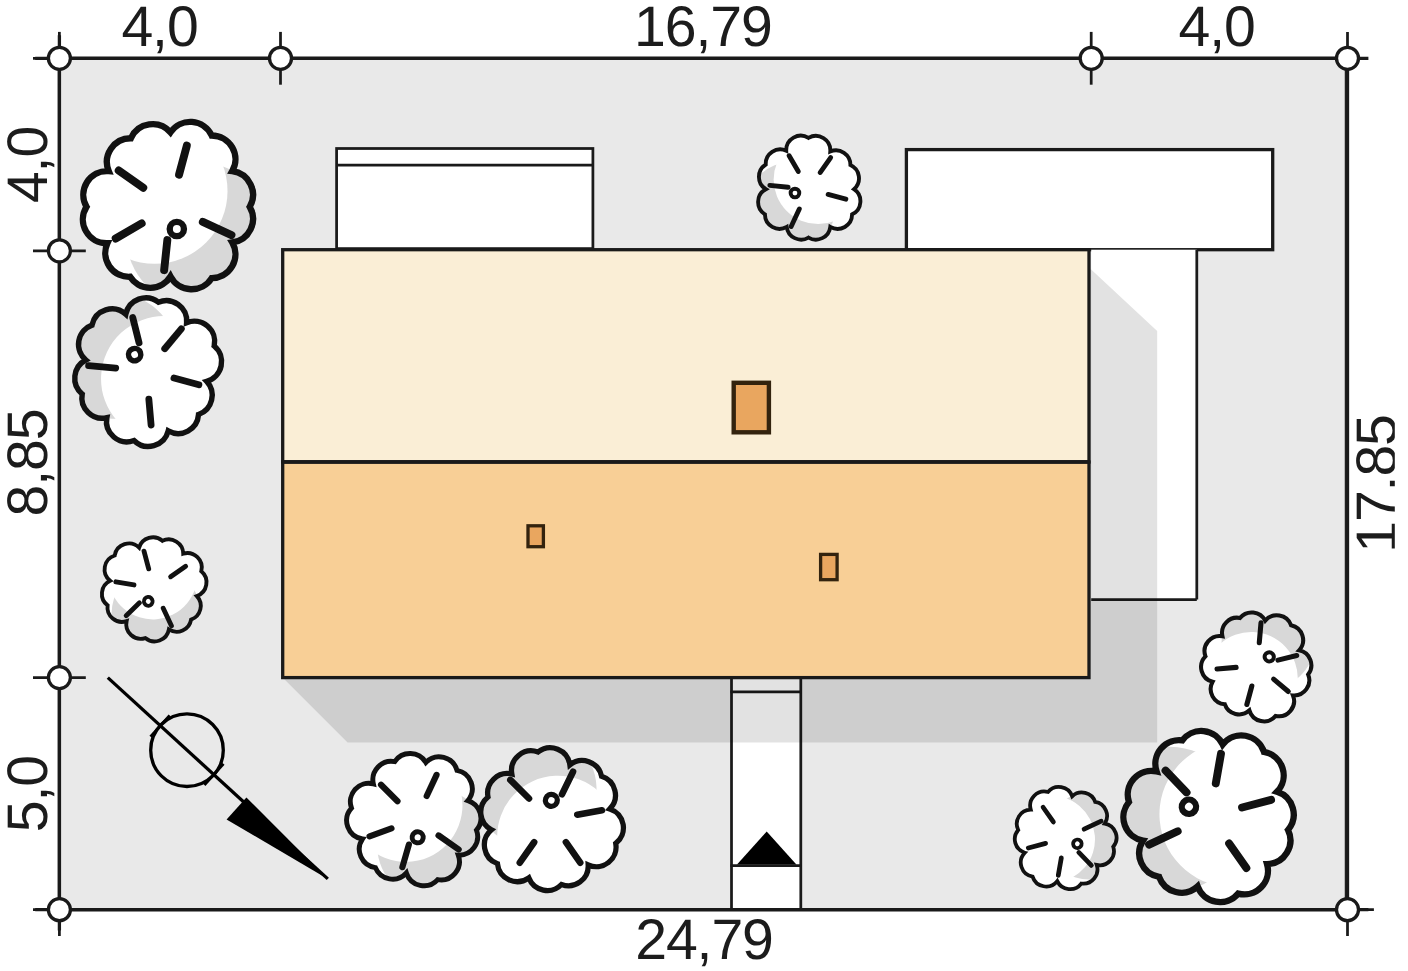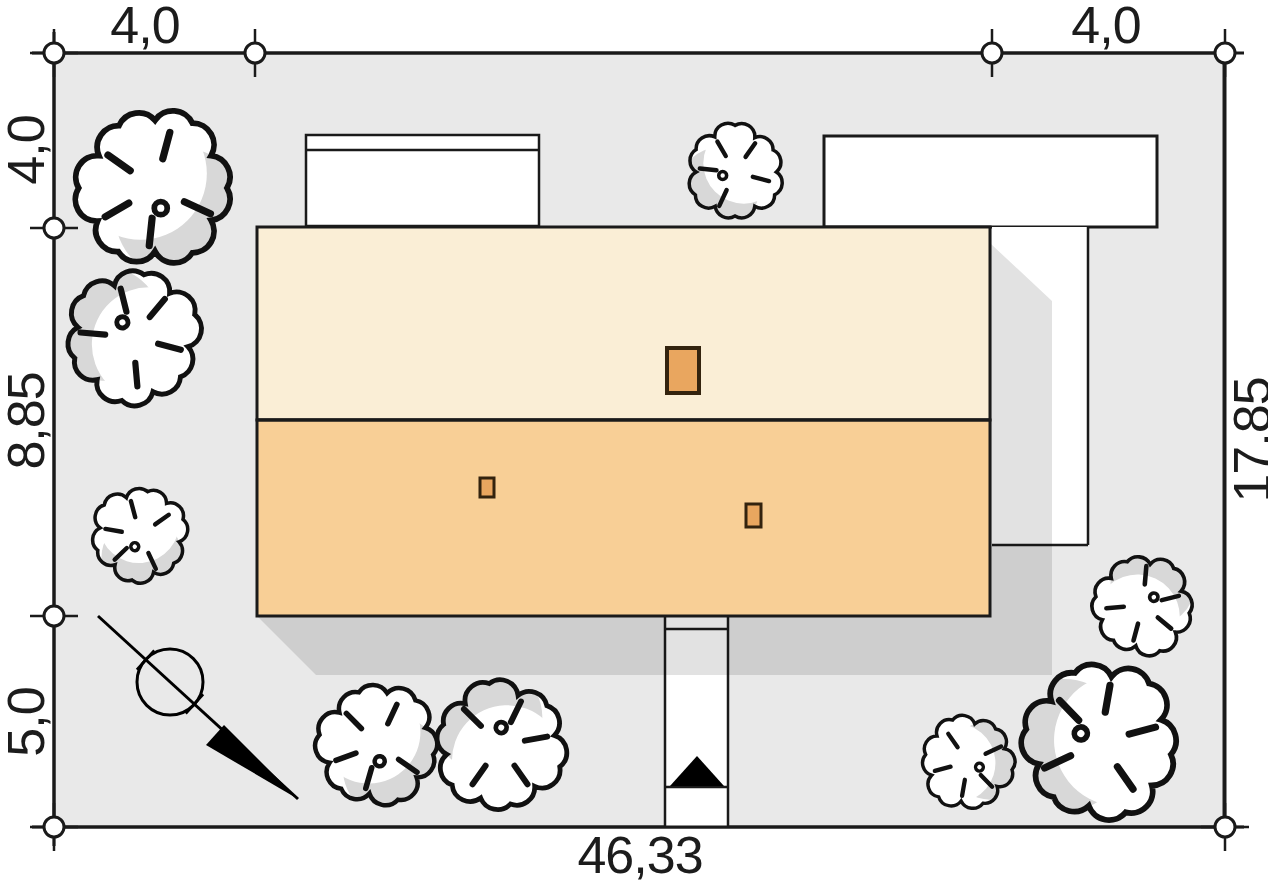--- a/index.html
+++ b/index.html
@@ -138,23 +138,24 @@
       <circle cx="1225" cy="53" r="10"></circle>
       <circle cx="54" cy="228" r="10"></circle>
       <circle cx="54" cy="616" r="10"></circle>
       <circle cx="54" cy="827" r="10"></circle>
       <circle cx="1225" cy="827" r="10"></circle>
     </g>
   </g>
 </svg>
 
 <div class="dim-label" style="left:145px;top:25px;">4,0</div>
+<div class="dim-label" style="left:639px;top:25px;">16,79</div>
 <div class="dim-label" style="left:1106px;top:25px;">4,0</div>
 
 <div class="dim-label rot" style="left:26px;top:150px;">4,0</div>
 <div class="dim-label rot" style="left:26px;top:421px;">8,85</div>
 <div class="dim-label rot" style="left:26px;top:722px;">5,0</div>
 
 <div class="dim-label rot" style="left:1252px;top:440px;">17,85</div>
 
-<div class="dim-label" style="left:640px;top:855px;">46,33</div>
+<div class="dim-label" style="left:640px;top:855px;">24,79</div>
 
 </div>
 
 </body></html>

